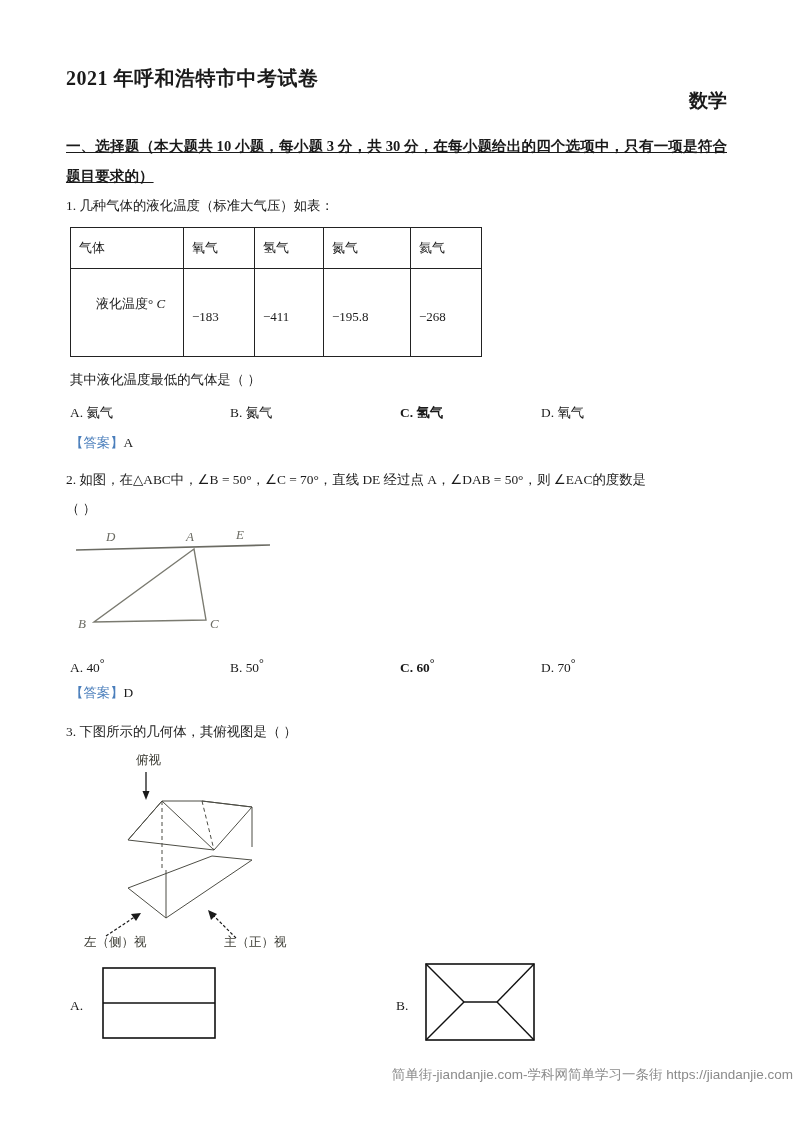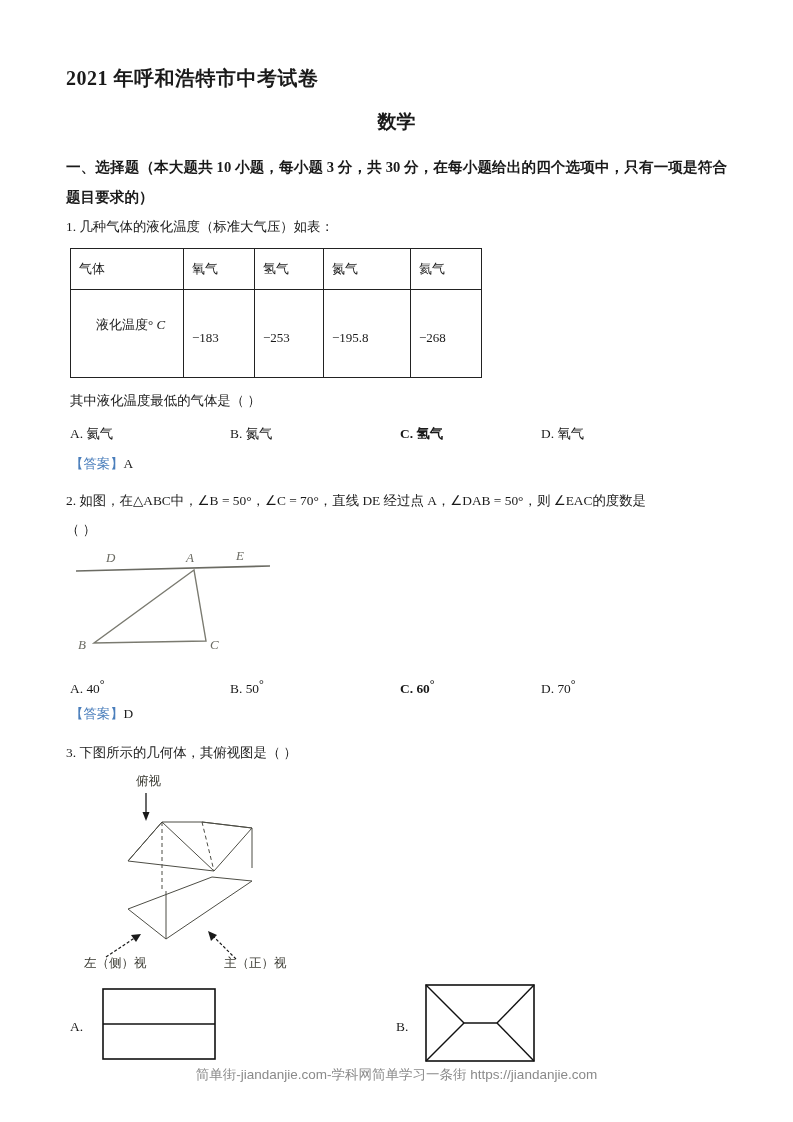--- a/index.html
+++ b/index.html
@@ -28,34 +28,34 @@
 
   
   .doc-title {
     font-size: 20px;
     font-weight: bold;
     letter-spacing: 0.5px;
     margin-top: 66px;
     line-height: 1.2;
   }
   .doc-subtitle {
-    text-align: center;
+    text-align: right;
     font-size: 19px;
     font-weight: bold;
-    margin-top: 21px;
     line-height: 1.2;
   }
 
   
   .section-heading {
     font-size: 14.6px;
     font-weight: bold;
     line-height: 30px;
     margin-top: 18px;
     text-align: justify;
+    text-decoration: underline;
   }
 
   
   .q-text {
     font-size: 13.4px;
     line-height: 29px;
     text-align: justify;
   }
   .q-text .math {
     font-family: "Liberation Serif", serif;
@@ -136,21 +136,21 @@
   .fig-opt-b-label { left: 330px; top: 40px; }
   .fig-opt-a-svg { position: absolute; left: 36px; top: 6px; }
   .fig-opt-b-svg { position: absolute; left: 358px; top: 0px; }
 
   
   .footer {
     position: absolute;
     left: 0;
     top: 1066px;
     width: 793px;
-    text-align: center;
+    text-align: right;
     font-size: 13.5px;
     color: #8a8a8a;
     font-family: "Liberation Sans", sans-serif;
   }
 </style>
 </head>
 <body>
 
 <div class="page">
   <div class="content">
@@ -173,21 +173,21 @@
           <td class="col-v1">氧气</td>
           <td class="col-v2">氢气</td>
           <td class="col-v3">氮气</td>
           <td class="col-v4">氦气</td>
         </tr>
         <tr class="data-row">
           <td class="label-cell">
             <span>液化温度°</span>&nbsp;<span class="deg-c">C</span>
           </td>
           <td class="num-cell">−183</td>
-          <td class="num-cell">−253</td>
+          <td class="num-cell">−411</td>
           <td class="num-cell">−195.8</td>
           <td class="num-cell">−268</td>
         </tr>
       </tbody>
         </table>
 
       <div class="q-text" style="margin-top:8px;margin-left:4px;">其中液化温度最低的气体是（      ）</div>
 
       <div class="options">
         <span class="opt opt-a">

